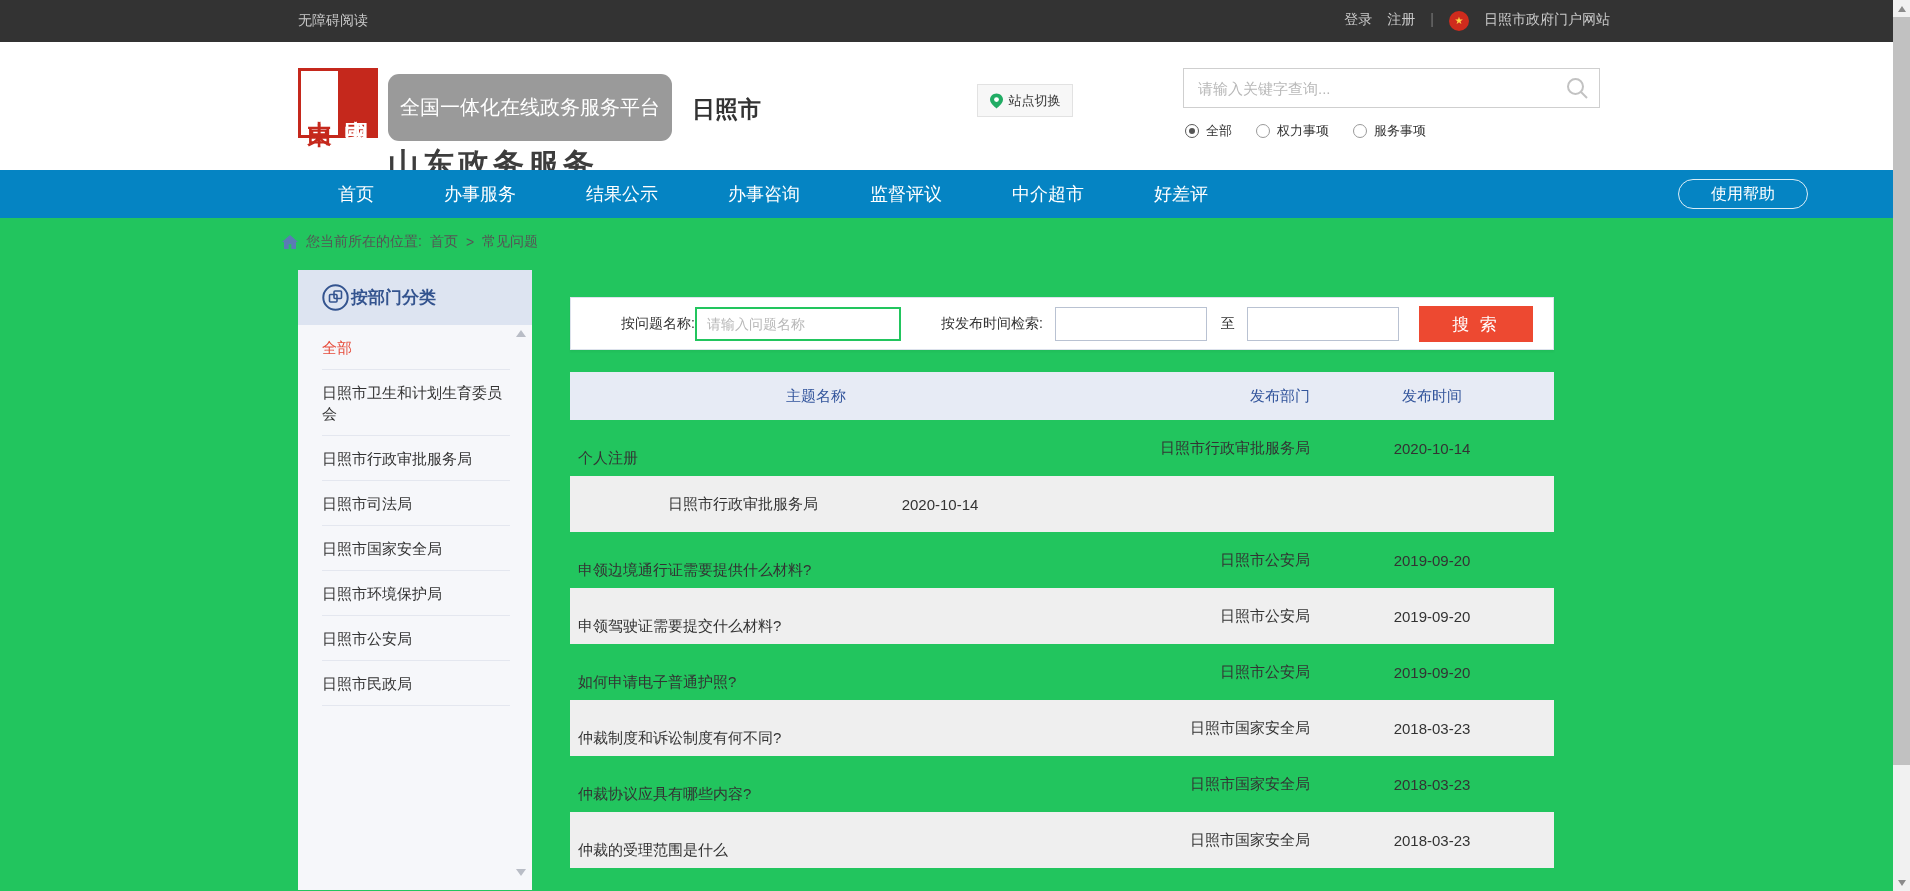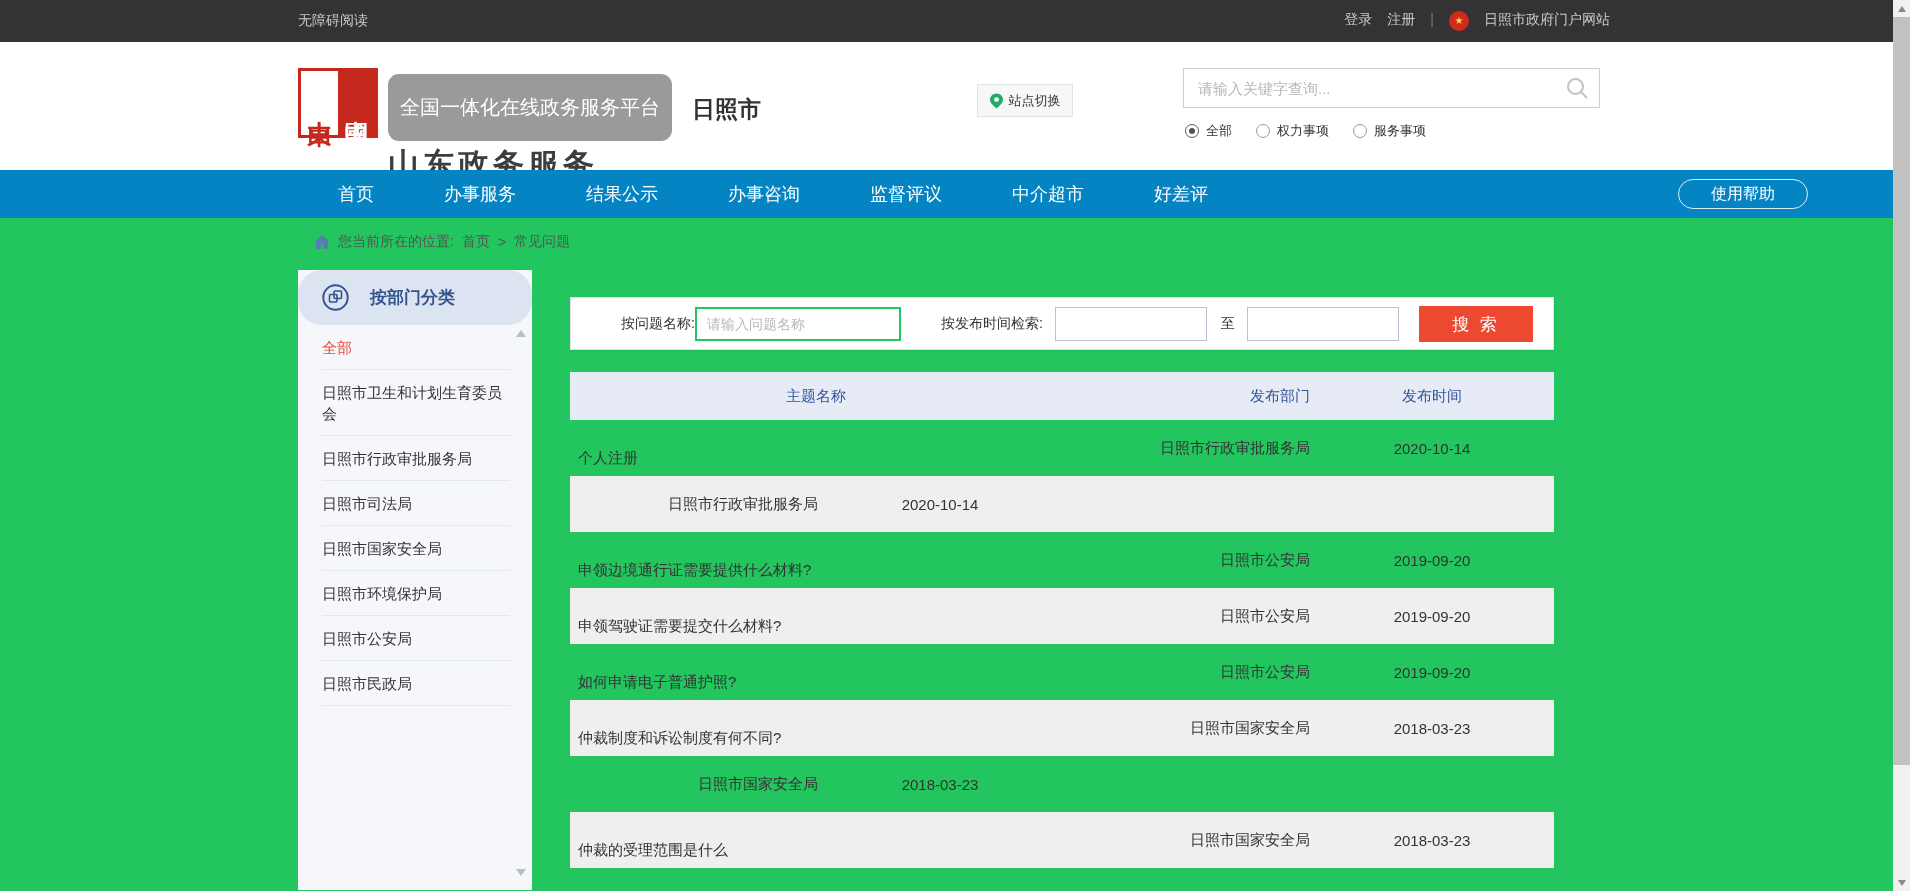--- a/index.html
+++ b/index.html
@@ -38,26 +38,26 @@
   .radio.selected .radio-dot { border-color:#5a5a5a; }
   .radio.selected .radio-dot::after { content:""; position:absolute; inset:3px; border-radius:50%; background:#555; }
 
   
   .nav { position:absolute; top:170px; left:0; width:1910px; height:48px; background:#0584c3; }
   .nav-items { position:absolute; left:338px; top:0; height:48px; display:flex; align-items:center; gap:70px; }
   .nav-item { color:#fff; font-size:18px; cursor:pointer; white-space:nowrap; }
   .help-btn { position:absolute; right:102px; top:9px; width:130px; height:30px; border:1px solid rgba(255,255,255,0.85); border-radius:15px; color:#fff; font-size:16px; display:flex; align-items:center; justify-content:center; background:transparent; cursor:pointer; }
 
   
-  .breadcrumb { position:absolute; top:230px; left:314px; height:24px; display:flex; align-items:center; gap:8px; font-size:14px; color:#555; }
+  .breadcrumb { position:absolute; top:230px; left:282px; height:24px; display:flex; align-items:center; gap:8px; font-size:14px; color:#555; }
   .crumb-link { cursor:pointer; }
 
   
   .sidebar { position:absolute; left:298px; top:270px; width:234px; height:620px; background:#f6f7fa; }
-  .sidebar-header { height:55px; background:#dde4f1; display:flex; align-items:center; gap:21px; padding-left:24px; color:#34548f; font-size:17px; font-weight:bold;border-radius:24px; }
+  .sidebar-header { height:55px; background:#dde4f1; display:flex; align-items:center; gap:2px; padding-left:24px; color:#34548f; font-size:17px; font-weight:bold; }
   .sidebar-list { padding:0 22px 0 24px; }
   .sidebar-item { padding:12px 0 11px; border-bottom:1px solid #e4e7ef; font-size:15px; color:#333; line-height:21px; cursor:pointer; }
   .sidebar-item.active { color:#e64c3b; }
   .scroll-arrow { position:absolute; right:6px; width:0; height:0; border-left:5px solid transparent; border-right:5px solid transparent; cursor:pointer; }
   .scroll-arrow.up   { top:60px;    border-bottom:7px solid #b9bdc6; }
   .scroll-arrow.down { bottom:14px; border-top:7px solid #b9bdc6; }
 
   
   .main { position:absolute; left:570px; top:297px; width:984px; }
   .filter-box { position:relative; height:53px; border:1px solid #dde2ec; display:flex; align-items:center; background:#fff; box-shadow:0 2px 2px rgba(0,0,0,0.04); }
@@ -239,20 +239,21 @@
         <div class="c1">如何申请电子普通护照?</div>
         <div class="c2">日照市公安局</div>
         <div class="c3">2019-09-20</div>
       </div>
       <div class="trow alt">
         <div class="c1">仲裁制度和诉讼制度有何不同?</div>
         <div class="c2">日照市国家安全局</div>
         <div class="c3">2018-03-23</div>
       </div>
       <div class="trow">
+        <div class="c1">仲裁协议应具有哪些内容?</div>
         <div class="c2">日照市国家安全局</div>
         <div class="c3">2018-03-23</div>
       </div>
       <div class="trow alt">
         <div class="c1">仲裁的受理范围是什么</div>
         <div class="c2">日照市国家安全局</div>
         <div class="c3">2018-03-23</div>
       </div>
     </div>
   </div>

